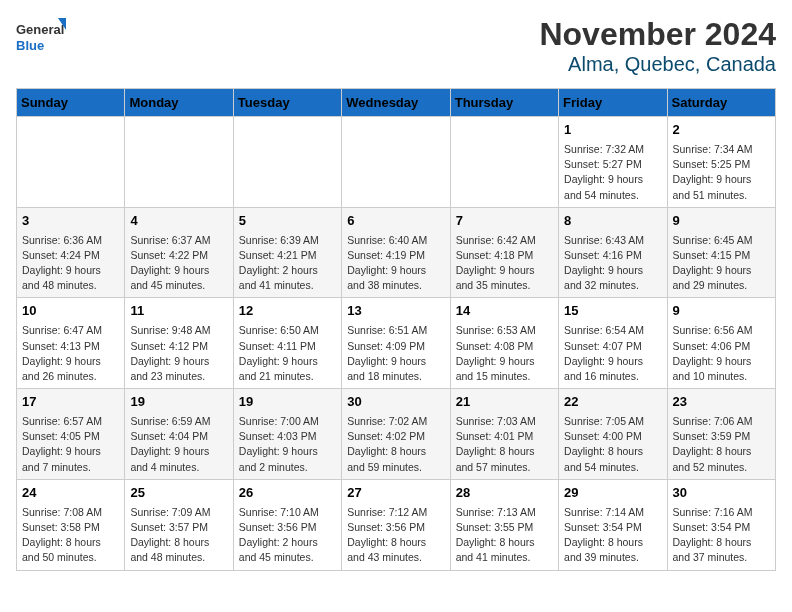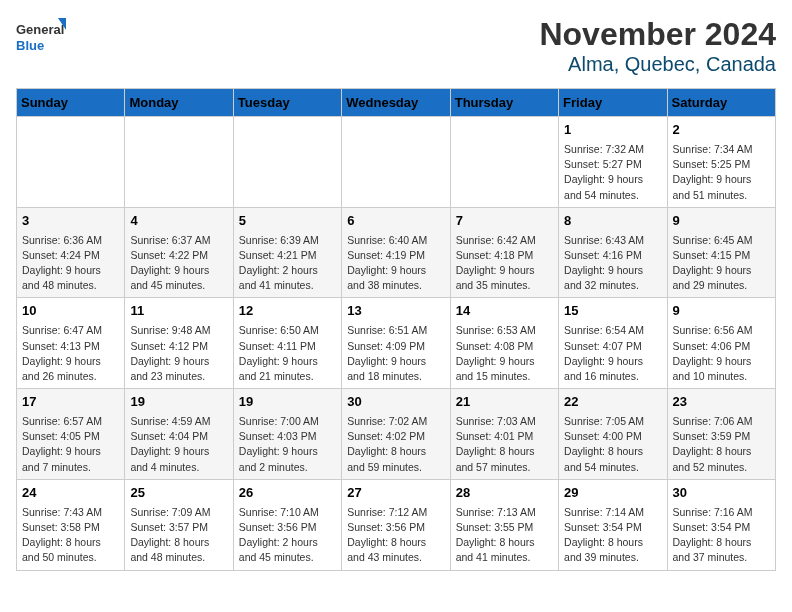--- a/index.html
+++ b/index.html
@@ -196,21 +196,21 @@
       </tr>
       <tr>
         <td>
           <span class="day-num">17</span>
           <div class="day-info">Sunrise: 6:57 AM</div>
           <div class="day-info">Sunset: 4:05 PM</div>
           <div class="day-info">Daylight: 9 hours and 7 minutes.</div>
         </td>
         <td>
           <span class="day-num">19</span>
-          <div class="day-info">Sunrise: 4:59 AM</div>
+          <div class="day-info">Sunrise: 6:59 AM</div>
           <div class="day-info">Sunset: 4:04 PM</div>
           <div class="day-info">Daylight: 9 hours and 4 minutes.</div>
         </td>
         <td>
           <span class="day-num">19</span>
           <div class="day-info">Sunrise: 7:00 AM</div>
           <div class="day-info">Sunset: 4:03 PM</div>
           <div class="day-info">Daylight: 9 hours and 2 minutes.</div>
         </td>
         <td>
@@ -234,21 +234,21 @@
         <td>
           <span class="day-num">23</span>
           <div class="day-info">Sunrise: 7:06 AM</div>
           <div class="day-info">Sunset: 3:59 PM</div>
           <div class="day-info">Daylight: 8 hours and 52 minutes.</div>
         </td>
       </tr>
       <tr>
         <td>
           <span class="day-num">24</span>
-          <div class="day-info">Sunrise: 7:43 AM</div>
+          <div class="day-info">Sunrise: 7:08 AM</div>
           <div class="day-info">Sunset: 3:58 PM</div>
           <div class="day-info">Daylight: 8 hours and 50 minutes.</div>
         </td>
         <td>
           <span class="day-num">25</span>
           <div class="day-info">Sunrise: 7:09 AM</div>
           <div class="day-info">Sunset: 3:57 PM</div>
           <div class="day-info">Daylight: 8 hours and 48 minutes.</div>
         </td>
         <td>

